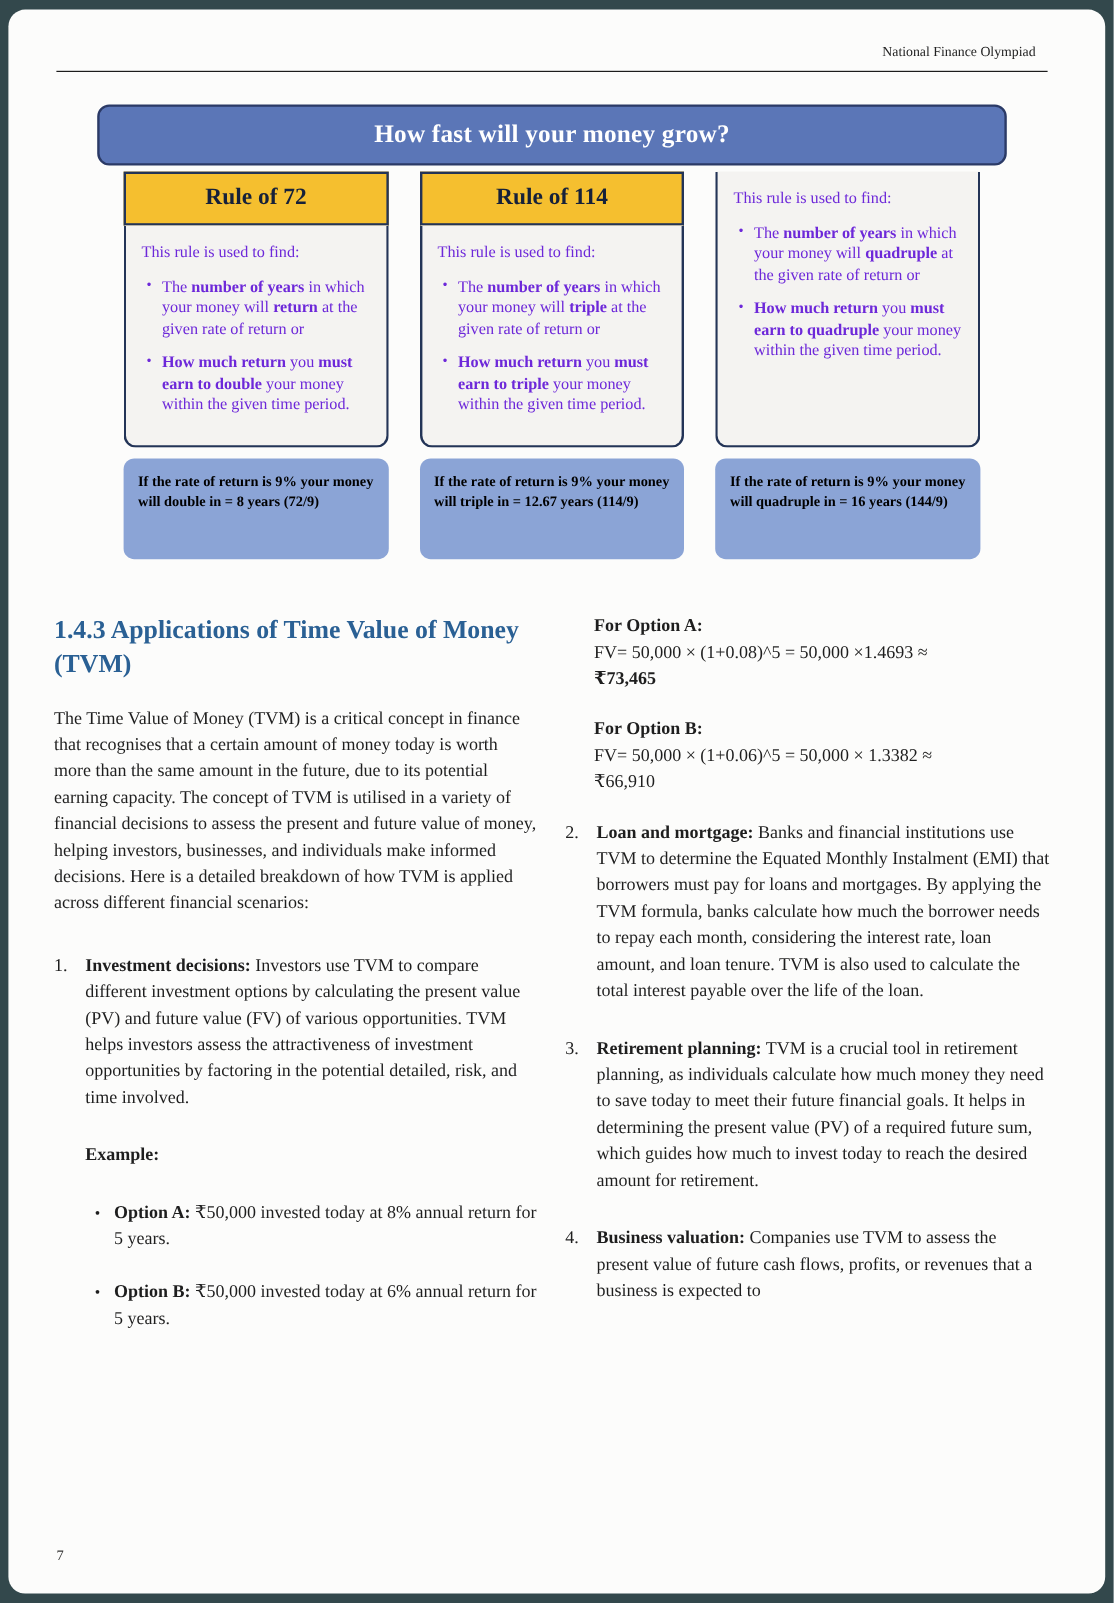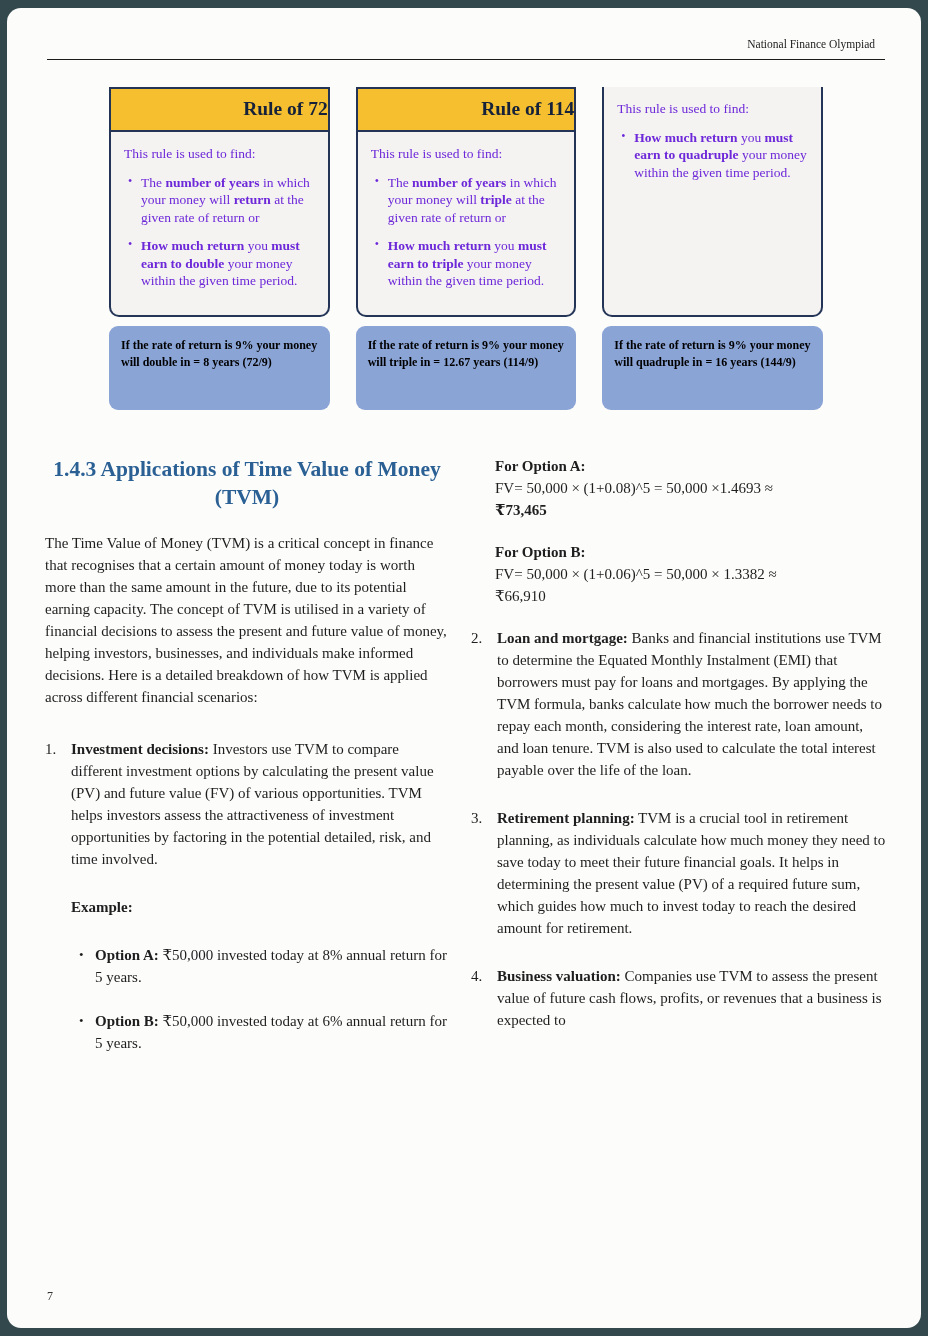--- a/index.html
+++ b/index.html
@@ -7,21 +7,21 @@
     width:928px;height:1336px;
     background:var(--frame_bg,#33484c);
     font-family:"Liberation Serif","DejaVu Serif",serif;
     position:relative;
   }
   .page{
     position:absolute;left:7px;right:7px;top:8px;bottom:8px;
     background:var(--page_bg,#fcfcfb);
     border-radius:14px;
     box-sizing:border-box;
-    padding:30px 34px 0 38px;
+    padding:30px 46px 0 38px;
     overflow:hidden;
     color:var(--text,#1e1e1e);
   }
   
   .header-row{text-align:right;font-size:11.5px;color:#222;padding-right:12px;}
   .rule-line{border:none;border-top:1.6px solid #1c1c1c;margin:9px 2px 0 2px;}
 
   
   .infographic{width:758px;margin:27px auto 0 auto;}
   .banner{
@@ -31,21 +31,21 @@
     color:#fff;font-weight:bold;font-size:21px;
     text-align:center;padding:10px 0 12px 0;
     letter-spacing:.2px;
     box-sizing:border-box;
   }
   .columns{display:flex;gap:26px;padding:0 22px;margin-top:5px;align-items:stretch;}
   .rule-col{flex:1;display:flex;flex-direction:column;min-width:0;}
   .rule-title{
     background:var(--rule_yellow,#f5bf2f);
     border:2px solid var(--navy,#233457);
-    text-align:right;font-size:19.5px;font-weight:bold;
+    text-align:center;font-size:19.5px;font-weight:bold;
     color:#16213a;padding:9px 0 10px 0;
   }
   .rule-body{
     background:#f4f3f1;
     border:2px solid var(--navy,#233457);border-top:none;
     border-radius:0 0 10px 10px;
     padding:13px 13px 14px 13px;
     flex:1;font-size:13.5px;line-height:1.3;color:#6d28d9;
   }
   .rule-intro{margin:0 0 11px 0;}
@@ -62,21 +62,20 @@
   .b{font-weight:bold;}
 
   
   .main{display:flex;gap:46px;margin-top:45px;font-size:15px;line-height:22px;}
   .col-left{width:404px;flex:none;}
   .col-right{flex:1;min-width:0;}
   .section-heading{
     font-size:21.5px;line-height:28px;font-weight:bold;
     color:var(--heading_blue,#2a6094);
     margin:0 0 21px 0;
-    text-align:center;
   }
   .para{margin:0 0 30px 0;}
   .num-item{display:flex;margin:0 0 26px 0;}
   .num-item .num{width:26px;flex:none;}
   .num-item .itembody{flex:1;min-width:0;}
   .col-right .num-item{margin-left:-24px;}
   .label{font-weight:bold;}
   .example-block{margin:0 0 26px 26px;}
   .example-block p{margin:0;}
   .option-item{position:relative;margin:0 0 22px 30px;padding-left:20px;}
@@ -90,20 +89,21 @@
 <body>
 
 <div class="page">
 
   <div class="header-row">
     <span>National Finance Olympiad</span>
   </div>
   <hr class="rule-line">
 
   <div class="infographic">
+    <div class="banner">How fast will your money grow?</div>
     <div class="columns">
 
       <div class="rule-col">
         <div class="rule-title">Rule of 72</div>
         <div class="rule-body">
           <p class="rule-intro">This rule is used to find:</p>
           <div class="rule-bullet"><span>The </span><span class="b">number of years</span><span> in which your money will </span><span class="b">return</span><span> at the given rate of return or</span></div>
           <div class="rule-bullet"><span class="b">How much return</span><span> you </span><span class="b">must earn to double</span><span> your money within the given time period.</span></div>
         </div>
         <div class="rule-example">If the rate of return is 9% your money will double in = 8 years (72/9)</div>
@@ -115,20 +115,21 @@
           <p class="rule-intro">This rule is used to find:</p>
           <div class="rule-bullet"><span>The </span><span class="b">number of years</span><span> in which your money will </span><span class="b">triple</span><span> at the given rate of return or</span></div>
           <div class="rule-bullet"><span class="b">How much return</span><span> you </span><span class="b">must earn to triple</span><span> your money within the given time period.</span></div>
         </div>
         <div class="rule-example">If the rate of return is 9% your money will triple in = 12.67 years (114/9)</div>
       </div>
 
       <div class="rule-col">
         <div class="rule-body">
           <p class="rule-intro">This rule is used to find:</p>
+          <div class="rule-bullet"><span>The </span><span class="b">number of years</span><span> in which your money will </span><span class="b">quadruple</span><span> at the given rate of return or</span></div>
           <div class="rule-bullet"><span class="b">How much return</span><span> you </span><span class="b">must earn to quadruple</span><span> your money within the given time period.</span></div>
         </div>
         <div class="rule-example">If the rate of return is 9% your money will quadruple in = 16 years (144/9)</div>
       </div>
 
     </div>
   </div>
 
   <div class="main">
 

